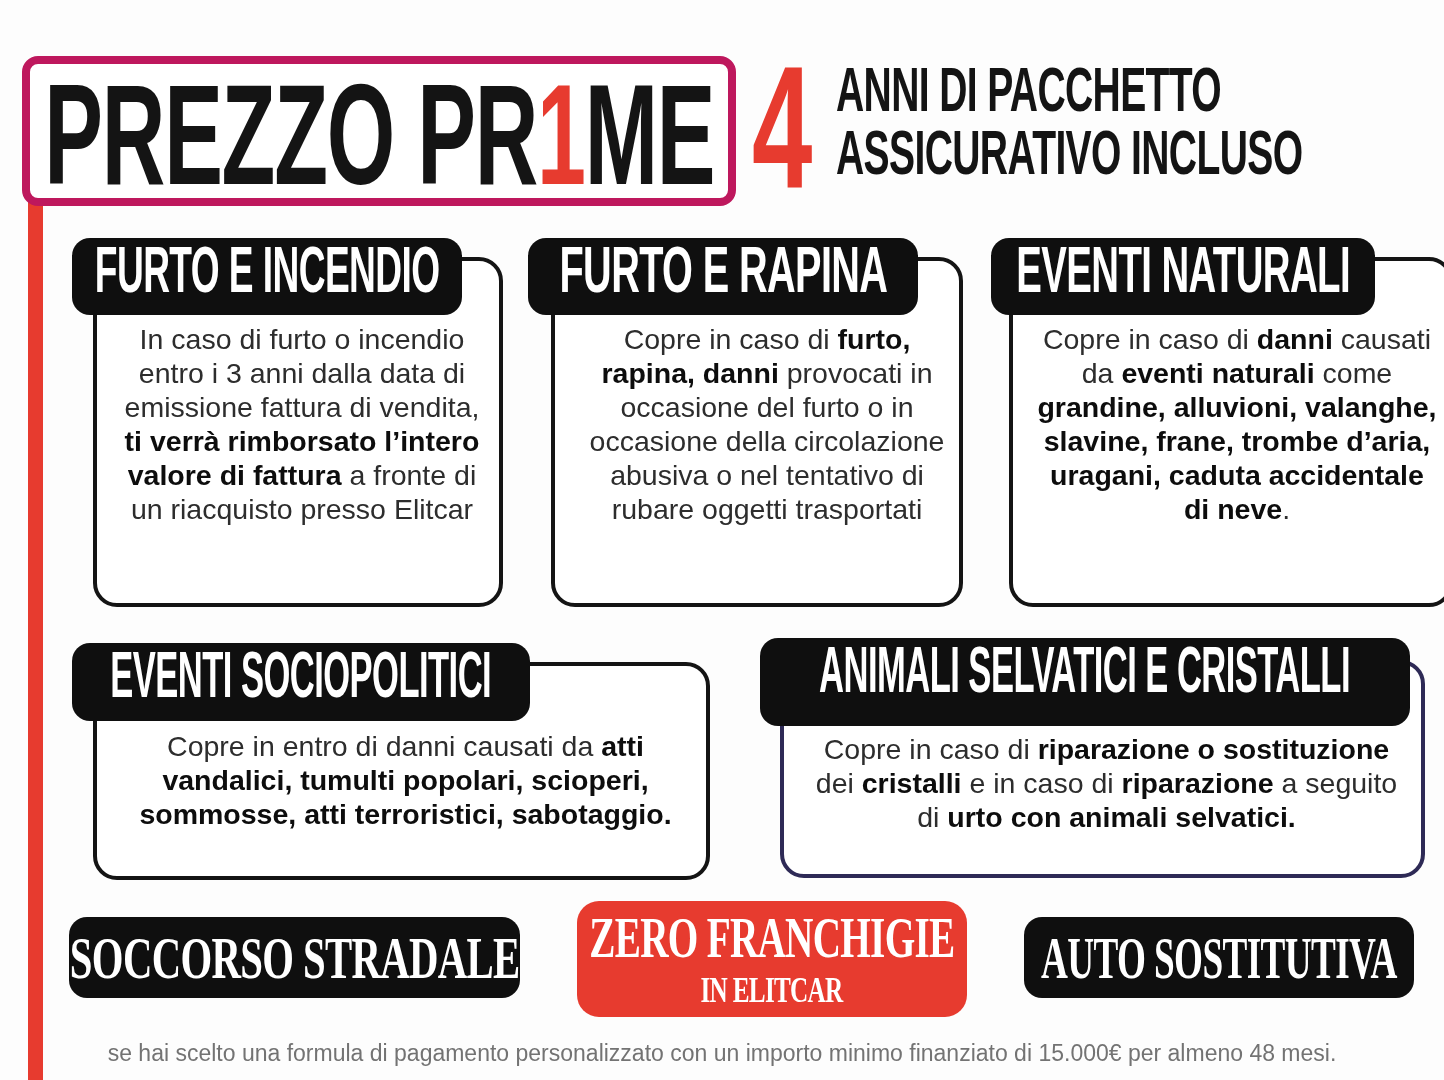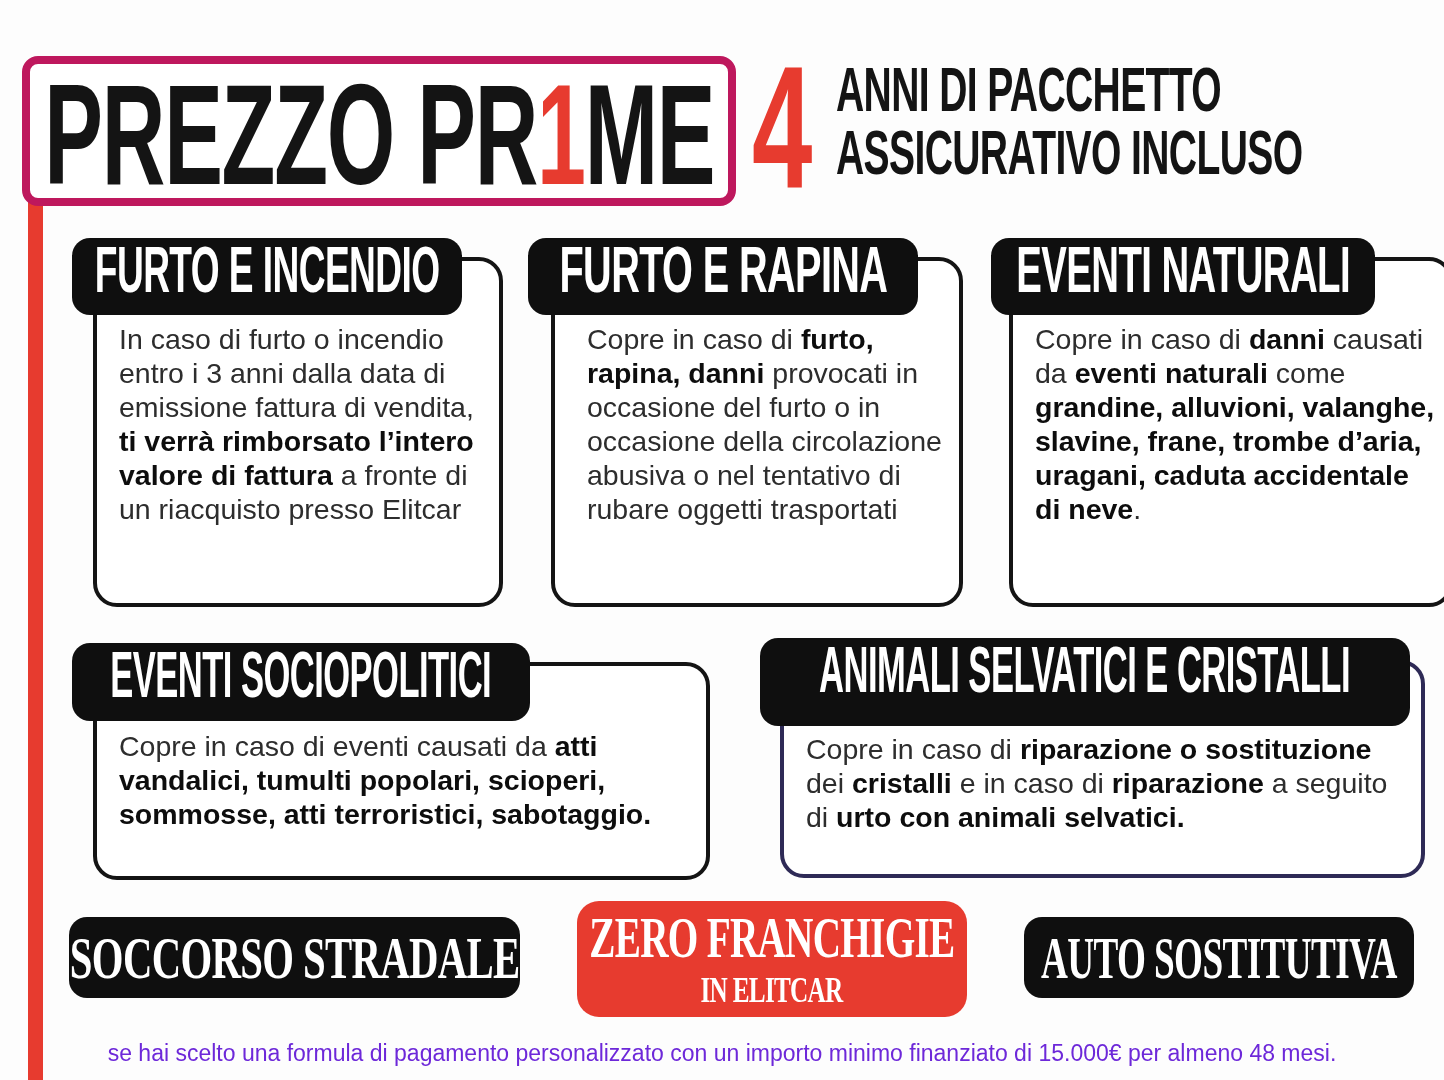--- a/index.html
+++ b/index.html
@@ -35,40 +35,40 @@
     display:flex;align-items:flex-start;justify-content:center;
   }
   .badge-text{
     color:#ffffff;font-weight:700;font-size:64px;line-height:1;white-space:nowrap;letter-spacing:-1px;
   }
   .card-body{
     position:absolute;background:#ffffff;border:4px solid #141414;border-radius:24px;
     box-sizing:border-box;z-index:2;
   }
   .card-body.navy{border-color:#2e2a56;}
-  .card-body p{margin:0;font-size:28.5px;line-height:34px;color:#2d2d2d;}
+  .card-body p{margin:0;font-size:28.5px;line-height:34px;color:#2d2d2d;text-align:center;}
   .card-body p b{font-weight:700;color:#0d0d0d;}
   
   .pill{
     position:absolute;border-radius:18px;display:flex;flex-direction:column;
     align-items:center;justify-content:center;z-index:2;font-family:Liberation Serif, serif;
   }
   .pill.black{background:#0f0f0f;}
   .pill.red{background:#e73b2f;border-radius:22px;}
   .pill-text{color:#fff;font-weight:700;font-size:60px;line-height:1;white-space:nowrap;letter-spacing:-1px;}
   .pill-text.small{font-size:36px;margin-top:6px;}
   .zero-l1{font-size:56px;}
   
   .sx54{transform:scaleX(.54);} .sx58{transform:scaleX(.58);}
   .sx60{transform:scaleX(.60);} .sx62{transform:scaleX(.62);}
   .sx68{transform:scaleX(.68);} .sx70{transform:scaleX(.70);}
   
   .footer-note{
     position:absolute;left:0;right:0;top:1040px;text-align:center;z-index:2;
-    font-size:23px;color:#6d28d9;
+    font-size:23px;color:#737373;
   }
 </style>
 </head>
 <body>
 
 <div class="canvas">
 
   <div class="red-line"></div>
 
   <div class="title-box">
@@ -98,21 +98,21 @@
     <span class="badge-text sx60">EVENTI NATURALI</span>
   </div>
   <div class="card-body" style="left:1009px;top:257px;width:444px;height:350px;padding:61px 10px 16px 22px">
     <p><span>Copre in caso di </span><b>danni</b><span> causati da </span><b>eventi naturali</b><span> come </span><b>grandine, alluvioni, valanghe, slavine, frane, trombe d’aria, uragani, caduta accidentale di neve</b><span>.</span></p>
   </div>
 
   <div class="card-badge" style="left:72px;top:643px;width:458px;height:78px">
     <span class="badge-text sx54">EVENTI SOCIOPOLITICI</span>
   </div>
   <div class="card-body" style="left:93px;top:662px;width:617px;height:218px;padding:63px 14px 0 22px">
-    <p><span>Copre in caso di eventi causati da </span><b>atti vandalici, tumulti popolari, scioperi, sommosse, atti terroristici, sabotaggio.</b></p>
+    <p><span>Copre in entro di danni causati da </span><b>atti vandalici, tumulti popolari, scioperi, sommosse, atti terroristici, sabotaggio.</b></p>
   </div>
 
   <div class="card-badge" style="left:760px;top:638px;width:650px;height:88px">
     <span class="badge-text sx54">ANIMALI SELVATICI E CRISTALLI</span>
   </div>
   <div class="card-body navy" style="left:780px;top:660px;width:645px;height:218px;padding:68px 14px 0 22px">
     <p><span>Copre in caso di </span><b>riparazione o sostituzione</b><span> dei </span><b>cristalli</b><span> e in caso di </span><b>riparazione</b><span> a seguito di </span><b>urto con animali selvatici.</b></p>
   </div>
 
   <div class="pill black" style="left:69px;top:917px;width:451px;height:81px">

